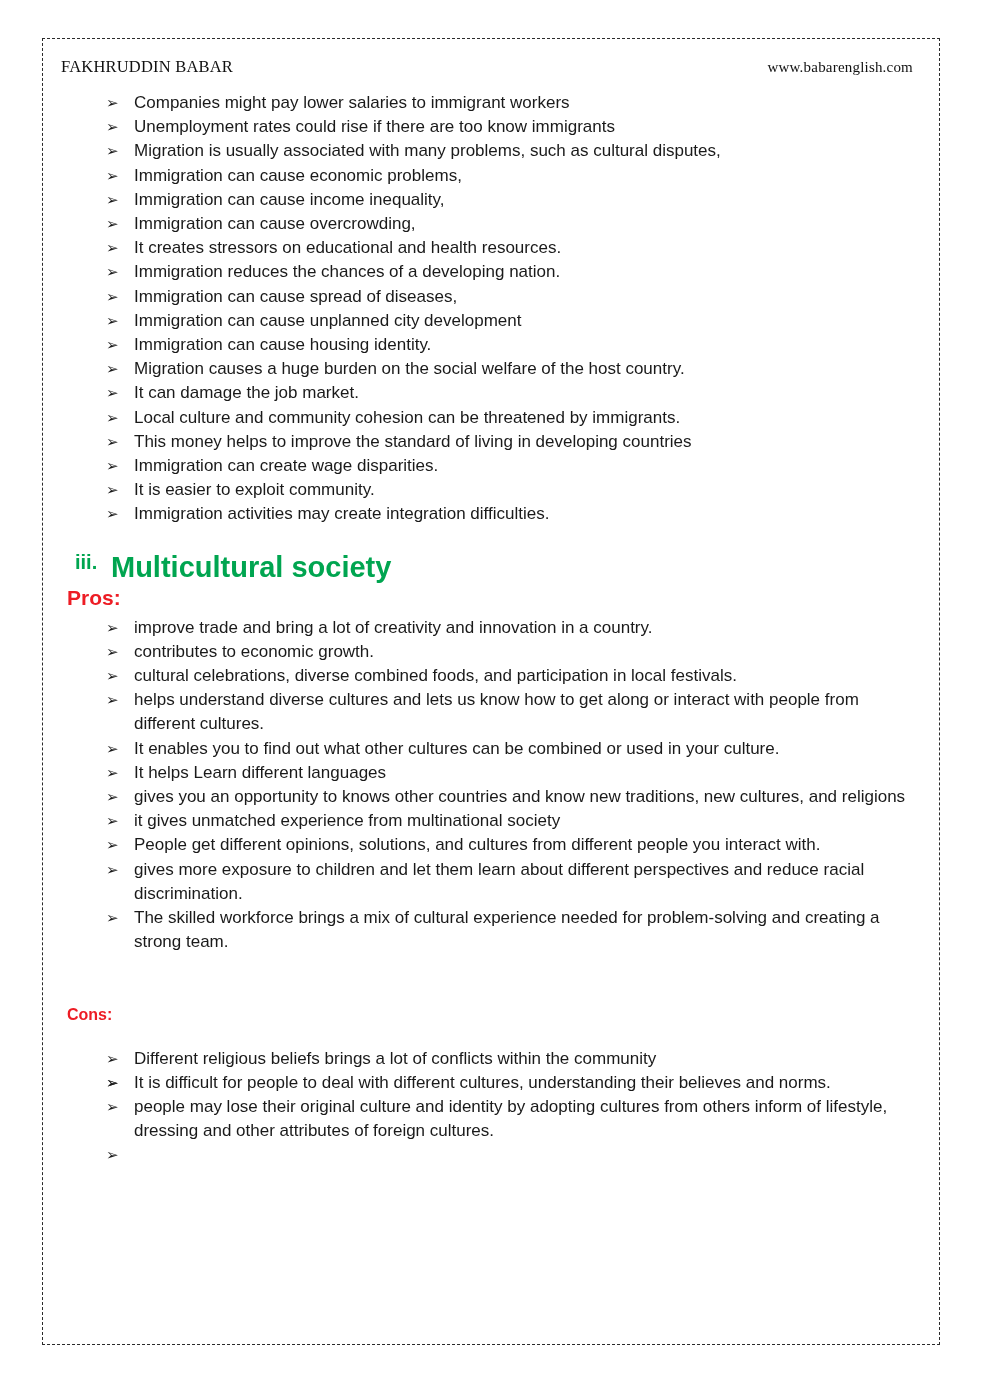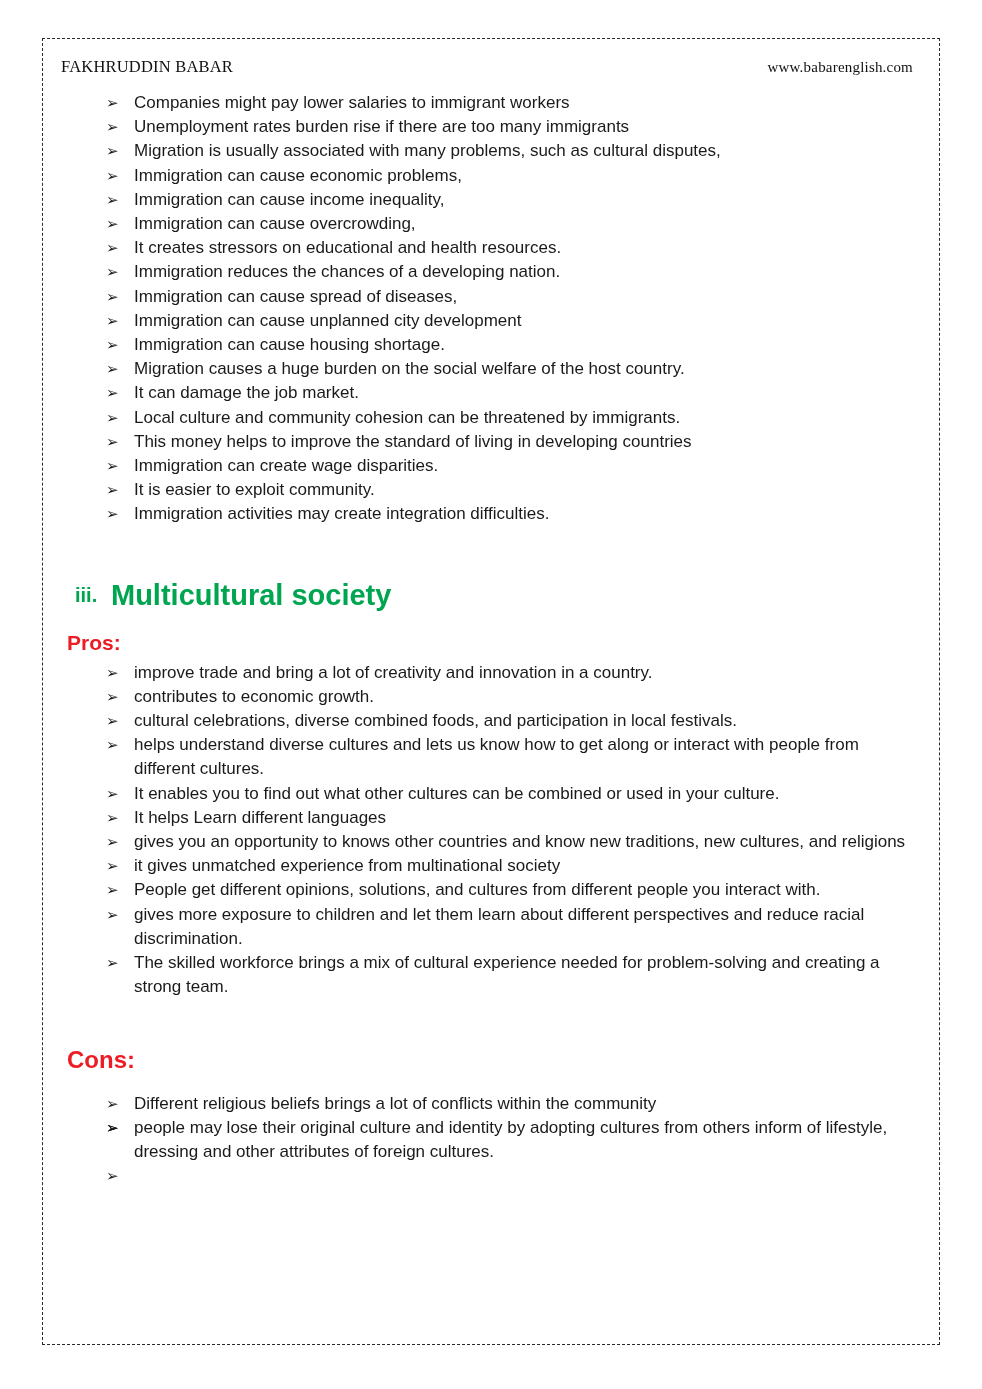--- a/index.html
+++ b/index.html
@@ -71,75 +71,75 @@
 
   .list-top { margin-top: 14px; }
   .list-pros { margin-top: 5px; }
   .list-cons { margin-top: 18px; }
 
   
   .list-pros li, .list-cons li { padding-right: 0px; }
 
   
   .section-heading {
-    margin-top: 52px;
+    margin-top: 24px;
     display: flex;
-    align-items: center;
+    align-items: flex-start;
     font-weight: bold;
     color: #00a550;
     font-size: 21px;
   }
   .section-heading .numeral {
     width: 52px;
     padding-left: 16px;
     box-sizing: border-box;
     font-size: 20px;
   }
   .section-heading .heading-text { font-size: 29px; }
 
   .label-pros {
-    margin-top: 18px;
+    margin-top: 1px;
     padding-left: 8px;
     font-weight: bold;
     color: #ed1c24;
     font-size: 21px;
     line-height: 26px;
   }
   .label-cons {
     margin-top: 46px;
     padding-left: 8px;
     font-weight: bold;
     color: #ed1c24;
-    font-size: 24px;
+    font-size: 16px;
     line-height: 28px;
   }
 </style>
 </head>
 <body>
 
 <div class="page">
   <div class="page-inner">
 
     <div class="doc-header">
       <span class="author">FAKHRUDDIN BABAR</span>
       <span class="website">www.babarenglish.com</span>
     </div>
 
     <ul class="bullet-list list-top">
         <li><span class="bullet-icon">➢</span><span>Companies might pay lower salaries to immigrant workers</span></li>
-        <li><span class="bullet-icon">➢</span><span>Unemployment rates burden rise if there are too many immigrants</span></li>
+        <li><span class="bullet-icon">➢</span><span>Unemployment rates could rise if there are too know immigrants</span></li>
         <li><span class="bullet-icon">➢</span><span>Migration is usually associated with many problems, such as cultural disputes,</span></li>
         <li><span class="bullet-icon">➢</span><span>Immigration can cause economic problems,</span></li>
         <li><span class="bullet-icon">➢</span><span>Immigration can cause income inequality,</span></li>
         <li><span class="bullet-icon">➢</span><span>Immigration can cause overcrowding,</span></li>
         <li><span class="bullet-icon">➢</span><span>It creates stressors on educational and health resources.</span></li>
         <li><span class="bullet-icon">➢</span><span>Immigration reduces the chances of a developing nation.</span></li>
         <li><span class="bullet-icon">➢</span><span>Immigration can cause spread of diseases,</span></li>
         <li><span class="bullet-icon">➢</span><span>Immigration can cause unplanned city development</span></li>
-        <li><span class="bullet-icon">➢</span><span>Immigration can cause housing shortage.</span></li>
+        <li><span class="bullet-icon">➢</span><span>Immigration can cause housing identity.</span></li>
         <li><span class="bullet-icon">➢</span><span>Migration causes a huge burden on the social welfare of the host country.</span></li>
         <li><span class="bullet-icon">➢</span><span>It can damage the job market.</span></li>
         <li><span class="bullet-icon">➢</span><span>Local culture and community cohesion can be threatened by immigrants.</span></li>
         <li><span class="bullet-icon">➢</span><span>This money helps to improve the standard of living in developing countries</span></li>
         <li><span class="bullet-icon">➢</span><span>Immigration can create wage disparities.</span></li>
         <li><span class="bullet-icon">➢</span><span>It is easier to exploit community.</span></li>
         <li><span class="bullet-icon">➢</span><span>Immigration activities may create integration difficulties.</span></li>
       </ul>
 
     <div class="section-heading">
@@ -161,19 +161,19 @@
         <li><span class="bullet-icon">➢</span><span>People  get different opinions, solutions, and cultures from different people you interact with.</span></li>
         <li><span class="bullet-icon">➢</span><span>gives more exposure to children and let them learn about different perspectives and reduce racial discrimination.</span></li>
         <li><span class="bullet-icon">➢</span><span>The skilled workforce brings a mix of cultural experience needed for problem-solving and creating a strong team.</span></li>
       </ul>
 
     <div class="label-cons">Cons:</div>
 
     <ul class="bullet-list list-cons">
         <li><span class="bullet-icon">➢</span><span>Different religious beliefs brings a lot of conflicts within the community</span></li>
         <li><span class="bullet-icon">➢</span></li>
-        <li><span class="bullet-icon">➢</span></li>
+        <li><span class="bullet-icon">➢</span><span>It is difficult for people to deal with different cultures, understanding their believes and norms.</span></li>
         <li><span class="bullet-icon">➢</span><span>people may lose their original culture and identity by adopting cultures from others inform of lifestyle, dressing and other attributes of foreign cultures.</span></li>
         <li><span class="bullet-icon">➢</span></li>
       </ul>
 
   </div>
 </div>
 
 </body></html>

